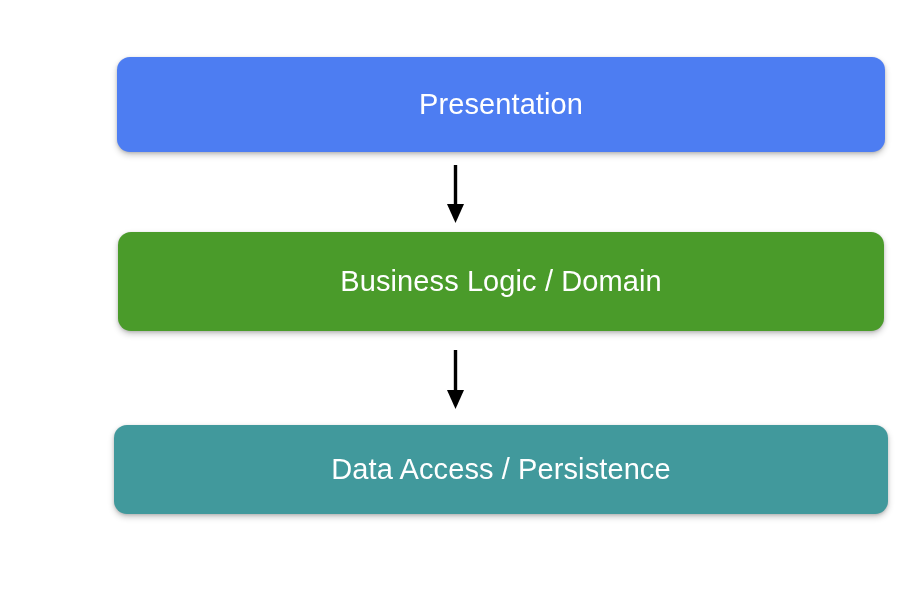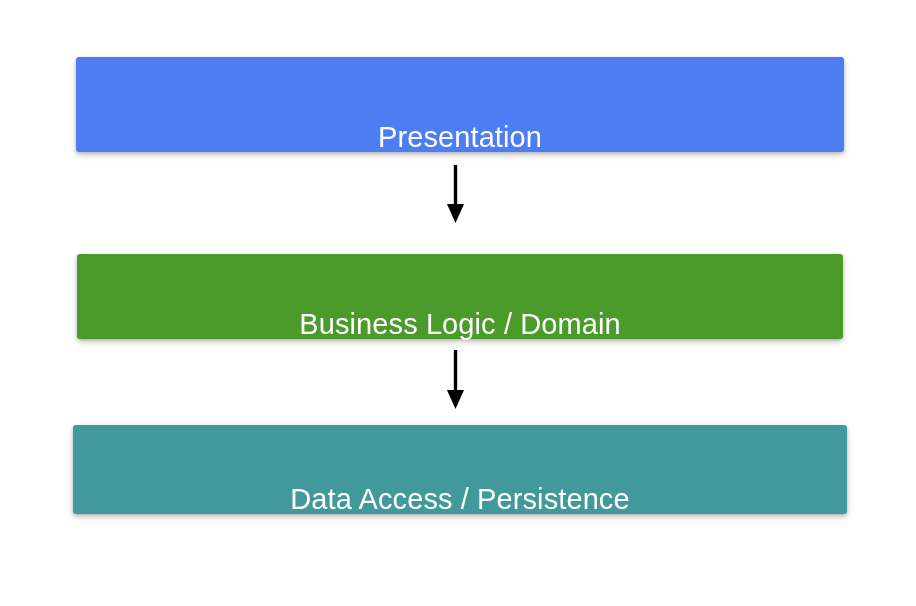--- a/index.html
+++ b/index.html
@@ -17,26 +17,27 @@
     position: relative;
     width: 916px;
     height: 606px;
     background: #ffffff;
     overflow: hidden;
   }
 
   .layer-box {
     position: absolute;
     box-sizing: border-box;
-    border-radius: 3px;
+    border-radius: 13px;
     display: flex;
-    align-items: flex-end;
+    align-items: center;
     justify-content: center;
     box-shadow: 0 3px 6px rgba(0, 0, 0, 0.22),
                 0 1px 3px rgba(0, 0, 0, 0.14);
+    margin-left: 41px;
   }
 
   .layer-label {
     color: #ffffff;
     font-family: "Liberation Sans", sans-serif;
     font-weight: 400;
     font-size: 29px;
     line-height: 1;
     letter-spacing: 0.1px;
     white-space: nowrap;
@@ -46,23 +47,23 @@
   
   #box-presentation {
     left: 76px;
     top: 57px;
     width: 768px;
     height: 95px;
   }
 
   #box-business-logic {
     left: 77px;
-    top: 254px;
+    top: 232px;
     width: 766px;
-    height: 85px;
+    height: 99px;
   }
 
   #box-data-access {
     left: 73px;
     top: 425px;
     width: 774px;
     height: 89px;
   }
 
   .connector {

